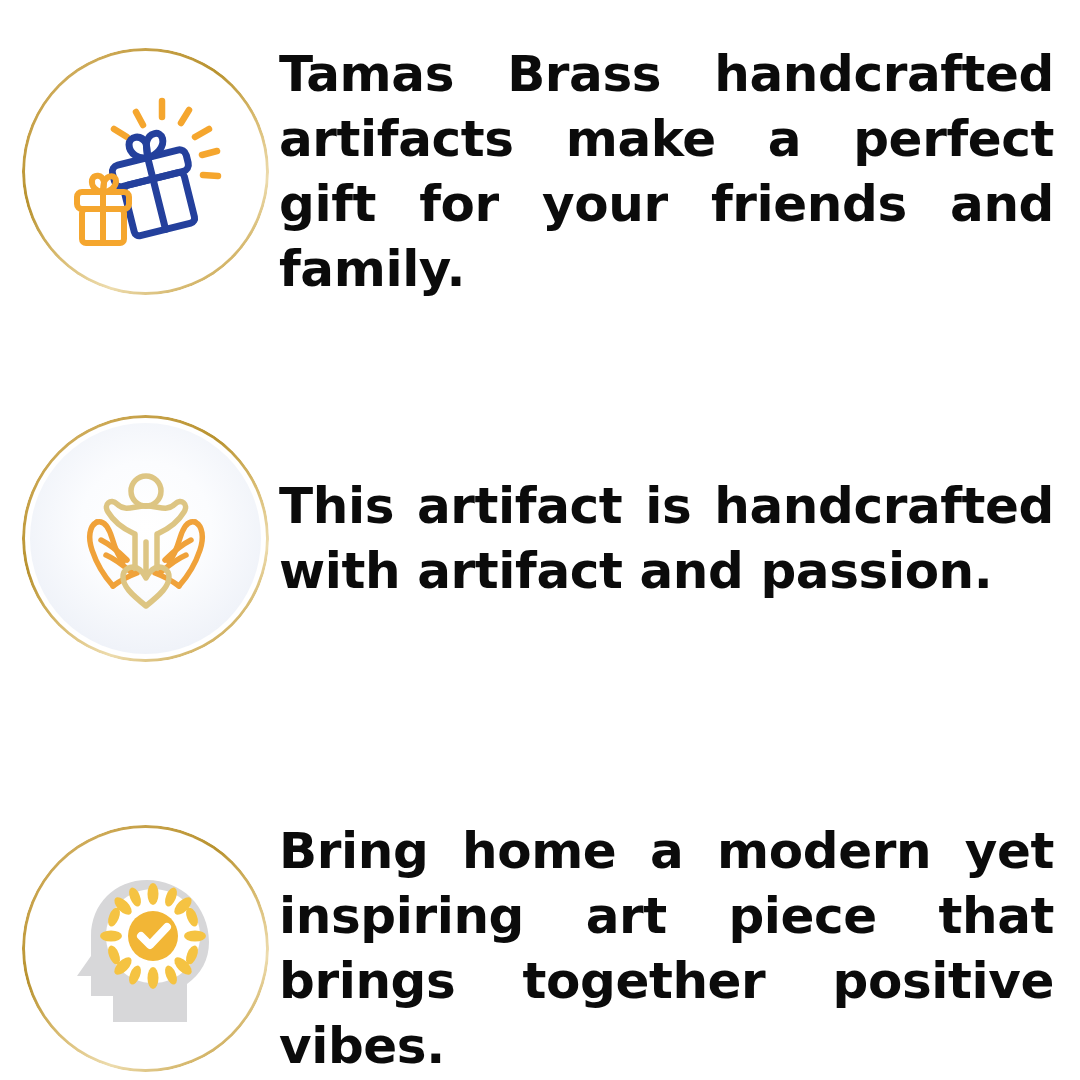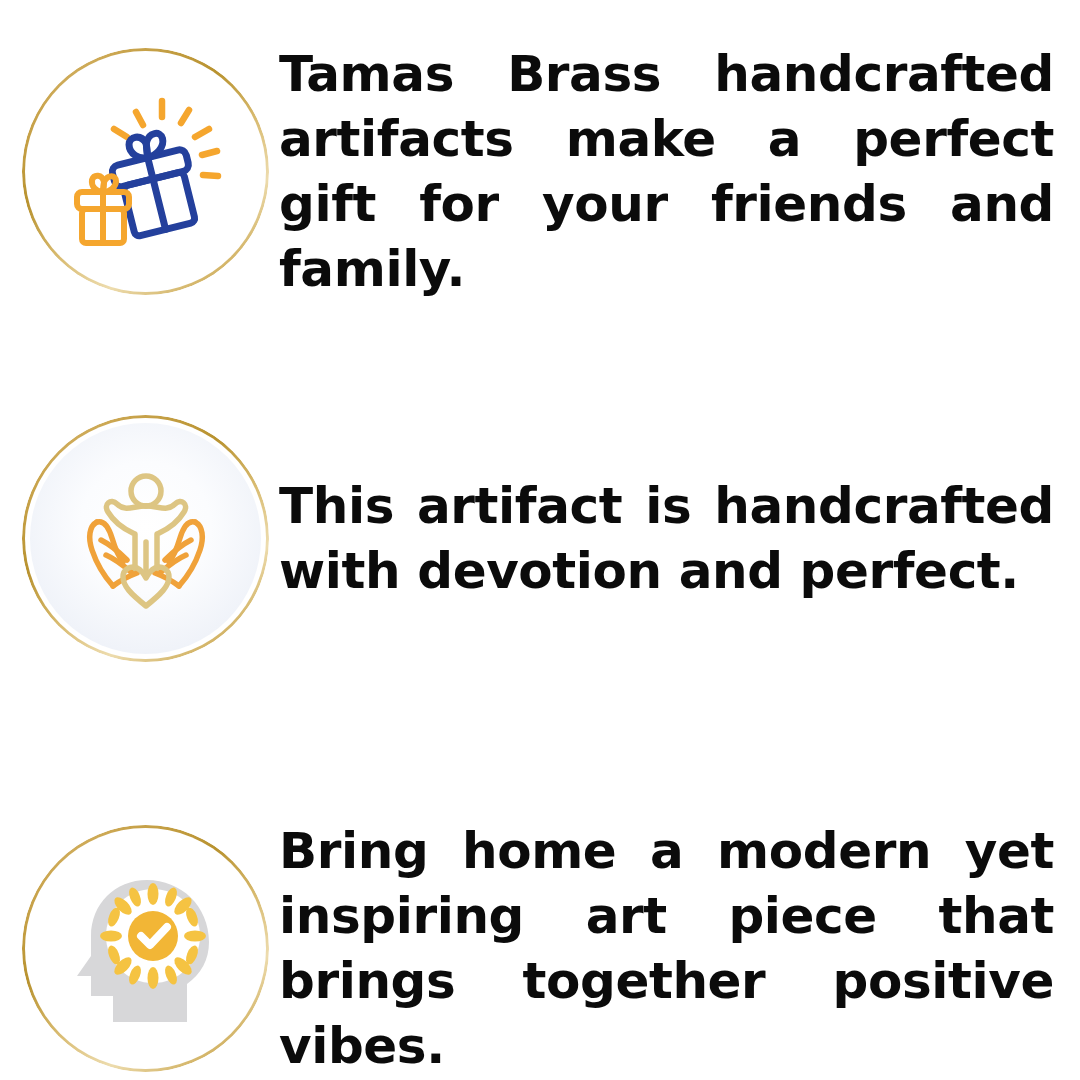--- a/index.html
+++ b/index.html
@@ -175,21 +175,21 @@
           <path d="M134 68 C 127 66, 122 74, 119 84 C 116 94, 113 102, 108 108"></path>
           <path d="M130 86 C 122 90, 112 98, 104 106"></path>
           <path d="M125 101 C 116 105, 107 112, 100 118"></path>
           <path d="M118 132 C 110 126, 102 122, 94 119"></path>
         </g>
 
         <path d="M85 152 C 70 140, 62 132, 62 123 C 62 115, 70 111, 76 114 C 80 116, 83 120, 85 124 C 87 120, 90 116, 94 114 C 100 111, 108 115, 108 123 C 108 132, 100 140, 85 152 Z" fill="none" stroke="#ddc583" stroke-width="5.5" stroke-linejoin="round"></path>
       </svg>
     </div>
 
-    <div class="benefit-text">This artifact is handcrafted with devotion and perfect.</div>
+    <div class="benefit-text">This artifact is handcrafted with artifact and passion.</div>
   </div>
 
   <div class="benefit-row row-3">
 
     <div class="icon-medallion">
       <div class="medallion-disc"></div>
       <svg class="icon-art" viewBox="0 0 170 170" aria-hidden="true">
 
         <path d="M148 78 C 148 42, 120 16, 86 16 C 54 16, 30 40, 30 72 L 30 92 L 16 112 L 30 112 L 30 132 L 52 132 L 52 158 L 126 158 L 126 120 C 140 110, 148 96, 148 78 Z" fill="#d7d7d9"></path>
 

